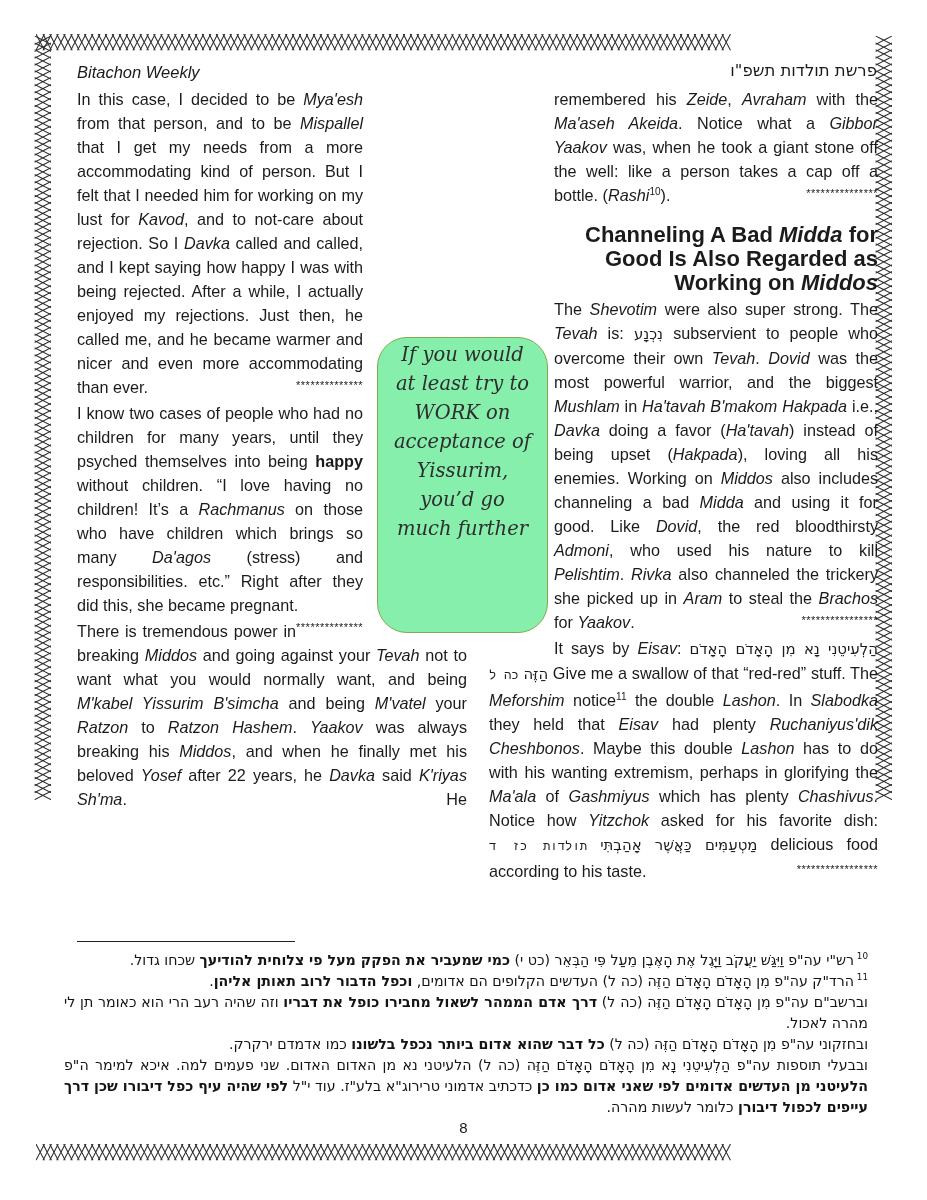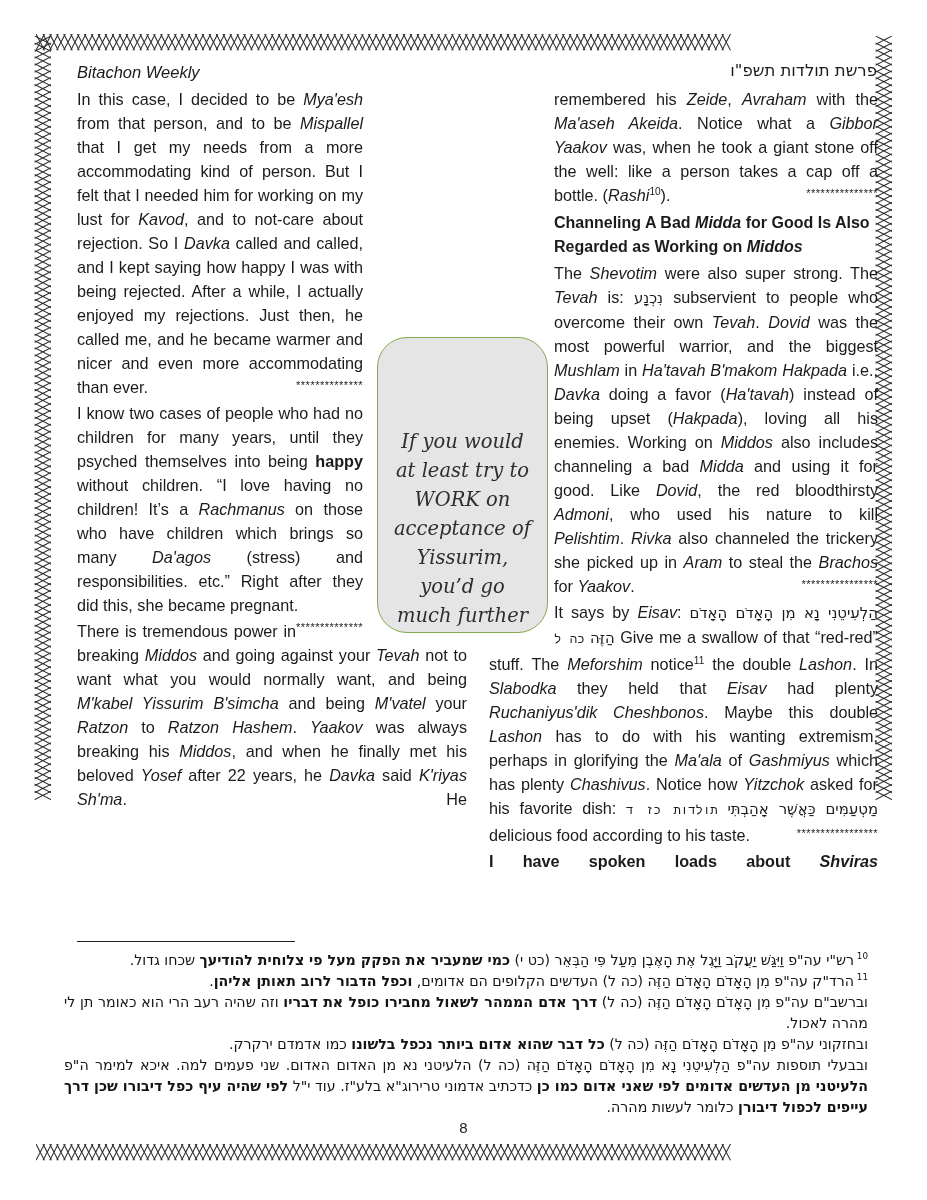--- a/index.html
+++ b/index.html
@@ -21,39 +21,39 @@
   
   .hdr-left{position:absolute;left:77px;top:63px;font-size:16.5px;font-style:italic;}
   .hdr-right{position:absolute;right:50px;top:61px;font-size:16.5px;direction:rtl;
              font-family:"DejaVu Sans",sans-serif;}
 
   
   .col{position:absolute;top:87px;font-size:16.2px;line-height:24px;}
   .col-left{left:77px;width:390px;}
   .col-right{left:489px;width:389px;}
   .para{text-align:justify;margin:0 0 2px 0;}
-  .para.h{font-weight:bold;text-align:left;font-size:16px;margin:4px 0 2px 0;}
+  .para.h{font-weight:bold;text-align:right;font-size:22px;margin:16px 0 2px 0;}
   .para.cont{text-align-last:justify;}
 
   .s-i{font-style:italic;}
   .s-b{font-weight:bold;}
   .s-bi{font-weight:bold;font-style:italic;}
   .s-sup{vertical-align:super;font-size:0.62em;line-height:0;}
   .s-heb{font-family:"DejaVu Sans",sans-serif;font-size:0.92em;}
   .s-hebs{font-family:Liberation Mono, monospace;font-size:0.76em;}
   .s-stars{float:right;font-size:11px;letter-spacing:0.5px;margin-top:4px;line-height:normal;}
 
   
   .spacer-r{float:right;width:104px;height:302px;margin-top:246px;}
   .spacer-l{float:left;width:65px;height:306px;margin-top:244px;}
 
   
   .quote{position:absolute;left:377px;top:337px;width:171px;height:296px;box-sizing:border-box;
-         border:1.6px solid #84a94f;border-radius:30px;background:#e5e5e5;
-         display:flex;align-items:flex-end;justify-content:center;}
+         border:1.6px solid #84a94f;border-radius:30px;background:#86efac;
+         display:flex;align-items:flex-start;justify-content:center;}
   .quote-text{font-family:"DejaVu Serif",serif;font-style:italic;font-size:19.5px;line-height:29px;
               color:#2e2e2e;text-align:center;padding:2px 12px;}
 
   
   .fnrule{position:absolute;left:77px;top:941px;width:218px;border-top:1.6px solid #222222;}
   .footnotes{position:absolute;left:64px;top:950px;width:804px;direction:rtl;
              font-family:"DejaVu Sans",sans-serif;font-size:14.2px;line-height:21px;color:#141414;}
   .footnotes .para{margin:0;}
 
   .pagenum{position:absolute;left:0;top:1119px;width:927px;text-align:center;font-size:15px;}
@@ -80,21 +80,20 @@
       <div class="para">In this case, I decided to be <span class="s-i">Mya'esh</span> from that person, and to be <span class="s-i">Mispallel</span> that I get my needs from a more accommodating kind of person. But I felt that I needed him for working on my lust for <span class="s-i">Kavod</span>, and to not-care about rejection. So I <span class="s-i">Davka</span> called and called, and I kept saying how happy I was with being rejected. After a while, I actually enjoyed my rejections. Just then, he called me, and he became warmer and nicer and even more accommodating than ever. <span class="s-stars">**************</span></div>
       <div class="para">I know two cases of people who had no children for many years, until they psyched themselves into being <span class="s-b">happy</span> without children. “I love having no children! It’s a <span class="s-i">Rachmanus</span> on those who have children which brings so many <span class="s-i">Da'agos</span> (stress) and responsibilities. etc.” Right after they did this, she became pregnant. <span class="s-stars">**************</span></div>
       <div class="para cont">There is tremendous power in breaking <span class="s-i">Middos</span> and going against your <span class="s-i">Tevah</span> not to want what you would normally want, and being <span class="s-i">M'kabel Yissurim B'simcha</span> and being <span class="s-i">M'vatel</span> your <span class="s-i">Ratzon</span> to <span class="s-i">Ratzon Hashem</span>. <span class="s-i">Yaakov</span> was always breaking his <span class="s-i">Middos</span>, and when he finally met his beloved <span class="s-i">Yosef</span> after 22 years, he <span class="s-i">Davka</span> said <span class="s-i">K'riyas Sh'ma</span>. He</div>
     </div>
   <div class="col col-right">
     <div class="spacer-l"></div>
   <div class="para">remembered his <span class="s-i">Zeide</span>, <span class="s-i">Avraham</span> with the <span class="s-i">Ma'aseh Akeida</span>. Notice what a <span class="s-i">Gibbor Yaakov</span> was, when he took a giant stone off the well:  like a person takes a cap off a bottle. (<span class="s-i">Rashi</span><span class="s-sup">10</span>). <span class="s-stars">***************</span></div>
       <div class="para h"><span class="s-b">Channeling A Bad </span><span class="s-bi">Midda</span><span class="s-b"> for Good Is Also Regarded as Working on </span><span class="s-bi">Middos</span></div>
       <div class="para">The <span class="s-i">Shevotim</span> were also super strong. The <span class="s-i">Tevah</span> is: <span class="s-heb">נִכְנָע</span> subservient to people who overcome their own <span class="s-i">Tevah</span>. <span class="s-i">Dovid</span> was the most powerful warrior, and the biggest <span class="s-i">Mushlam</span> in <span class="s-i">Ha'tavah B'makom Hakpada</span> i.e., <span class="s-i">Davka</span> doing a favor (<span class="s-i">Ha'tavah</span>) instead of being upset (<span class="s-i">Hakpada</span>), loving all his enemies. Working on <span class="s-i">Middos</span> also includes channeling a bad <span class="s-i">Midda</span> and using it for good. Like <span class="s-i">Dovid</span>, the red bloodthirsty <span class="s-i">Admoni</span>, who used his nature to kill <span class="s-i">Pelishtim</span>. <span class="s-i">Rivka</span> also channeled the trickery she picked up in <span class="s-i">Aram</span> to steal the <span class="s-i">Brachos</span> for <span class="s-i">Yaakov</span>. <span class="s-stars">****************</span></div>
       <div class="para">It says by <span class="s-i">Eisav</span>: <span class="s-heb">הַלְעִיטֵנִי נָא מִן הָאָדֹם הָאָדֹם הַזֶּה</span> <span class="s-hebs">כה ל</span> Give me a swallow of that “red-red” stuff. The <span class="s-i">Meforshim</span> notice<span class="s-sup">11</span> the double <span class="s-i">Lashon</span>. In <span class="s-i">Slabodka</span> they held that <span class="s-i">Eisav</span> had plenty <span class="s-i">Ruchaniyus'dik Cheshbonos</span>. Maybe this double <span class="s-i">Lashon</span> has to do with his wanting extremism, perhaps in glorifying the <span class="s-i">Ma'ala</span> of <span class="s-i">Gashmiyus</span> which has plenty <span class="s-i">Chashivus</span>. Notice how <span class="s-i">Yitzchok</span> asked for his favorite dish: <span class="s-heb">מַטְעַמִּים כַּאֲשֶׁר אָהַבְתִּי</span> <span class="s-hebs">תולדות כז ד</span> delicious food according to his taste. <span class="s-stars">*****************</span></div>
-      <div class="para cont"><span class="s-b">I have spoken loads about </span><span class="s-bi">Shviras</span></div>
     </div>
 
   <div class="quote">
     <div class="quote-text">If you would at least try to WORK on acceptance of Yissurim, you’d go much further</div>
   </div>
 
   <div class="fnrule"></div>
   <div class="footnotes">
       <div class="para"><span class="s-sup">10 </span>רש"י עה"פ וַיִּגַּשׁ יַעֲקֹב וַיָּגֶל אֶת הָאֶבֶן מֵעַל פִּי הַבְּאֵר (כט י) <span class="s-b">כמי שמעביר את הפקק מעל פי צלוחית להודיעך</span> שכחו גדול.</div>
       <div class="para"><span class="s-sup">11 </span>הרד"ק עה"פ מִן הָאָדֹם הָאָדֹם הַזֶּה (כה ל) העדשים הקלופים הם אדומים, <span class="s-b">וכפל הדבור לרוב תאותן אליהן</span>.</div>

